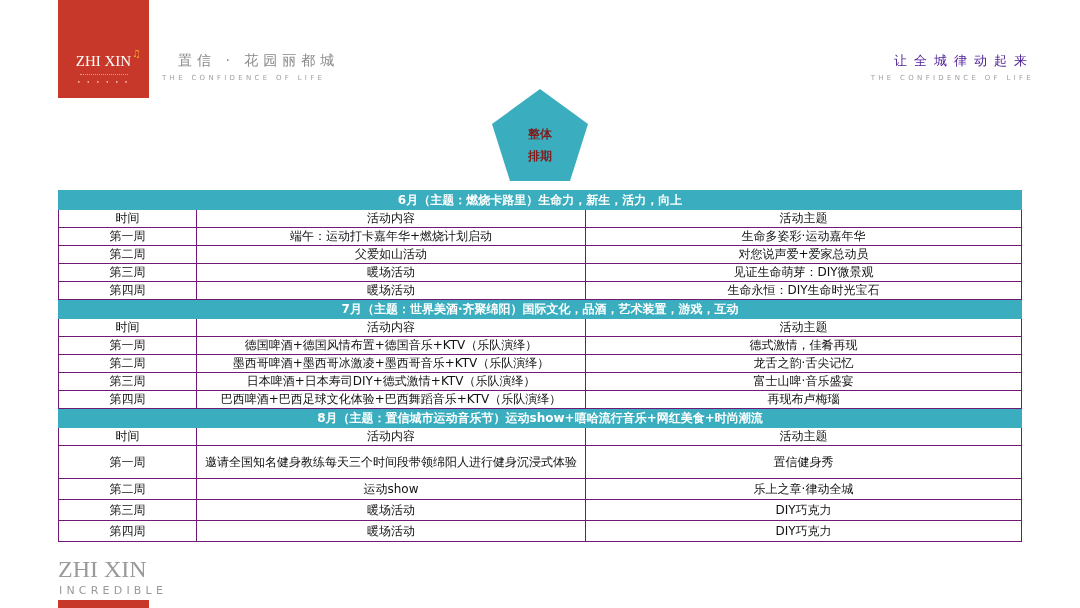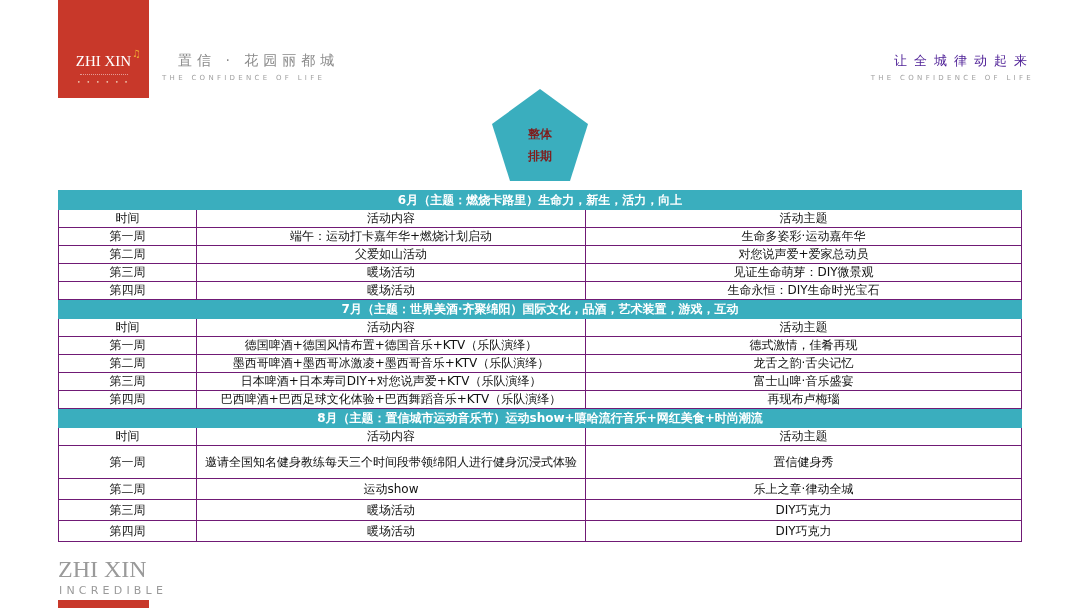--- a/index.html
+++ b/index.html
@@ -94,21 +94,21 @@
         <td class="c2">德国啤酒+德国风情布置+德国音乐+KTV（乐队演绎）</td>
         <td>德式激情，佳肴再现</td>
       </tr>
       <tr class="">
         <td class="c1">第二周</td>
         <td class="c2">墨西哥啤酒+墨西哥冰激凌+墨西哥音乐+KTV（乐队演绎）</td>
         <td>龙舌之韵·舌尖记忆</td>
       </tr>
       <tr class="">
         <td class="c1">第三周</td>
-        <td class="c2">日本啤酒+日本寿司DIY+对您说声爱+KTV（乐队演绎）</td>
+        <td class="c2">日本啤酒+日本寿司DIY+德式激情+KTV（乐队演绎）</td>
         <td>富士山啤·音乐盛宴</td>
       </tr>
       <tr class="">
         <td class="c1">第四周</td>
         <td class="c2">巴西啤酒+巴西足球文化体验+巴西舞蹈音乐+KTV（乐队演绎）</td>
         <td>再现布卢梅瑙</td>
       </tr>
       <tr class="month">
         <td colspan="3">8月（主题：置信城市运动音乐节）运动show+嘻哈流行音乐+网红美食+时尚潮流</td>
       </tr>

